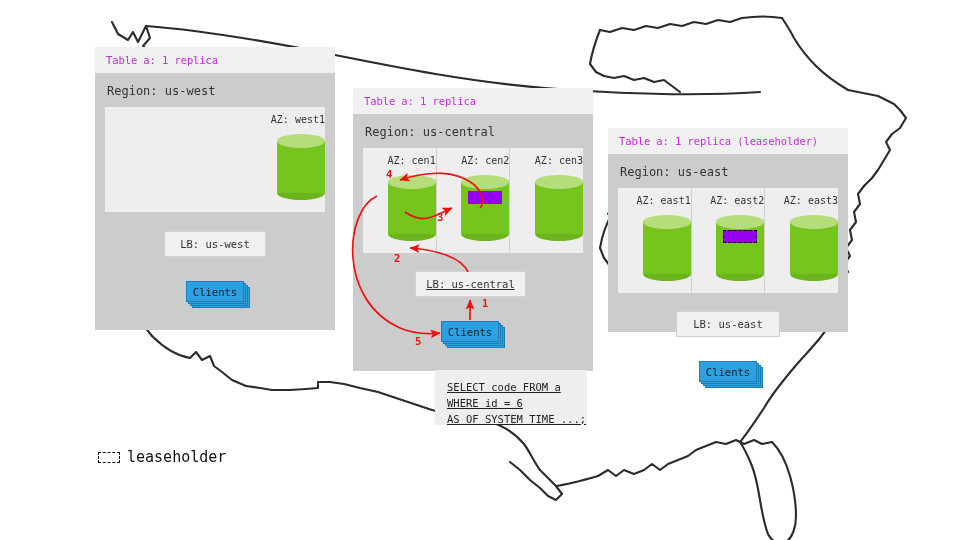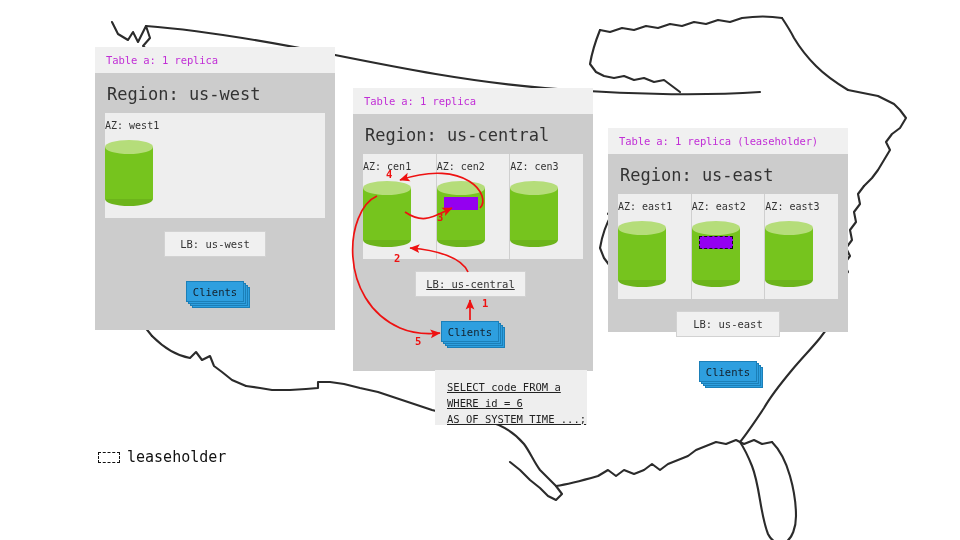--- a/index.html
+++ b/index.html
@@ -25,35 +25,35 @@
   .region-header {
     background: #f0f0f0;
     color: #c12ed6;
     font-size: 10.5px;
     padding: 7px 10px 7px 11px;
     letter-spacing: -0.1px;
     white-space: nowrap;
   }
   .region-title {
     color: #333333;
-    font-size: 17px;
+    font-size: 12px;
     padding: 11px 0 9px 12px;
     white-space: nowrap;
   }
   .az-row {
     display: flex;
     background: #eeeeee;
     margin: 0 10px;
   }
   .az {
     flex: 1 1 0;
     padding: 7px 0 12px 0;
     display: flex;
     flex-direction: column;
-    align-items: flex-start;
+    align-items: flex-end;
     position: relative;
   }
   .az + .az { border-left: 1px solid #cfcfcf; }
   .az-label {
     font-size: 10px;
     color: #333333;
     margin-bottom: 9px;
     white-space: nowrap;
   }
 

